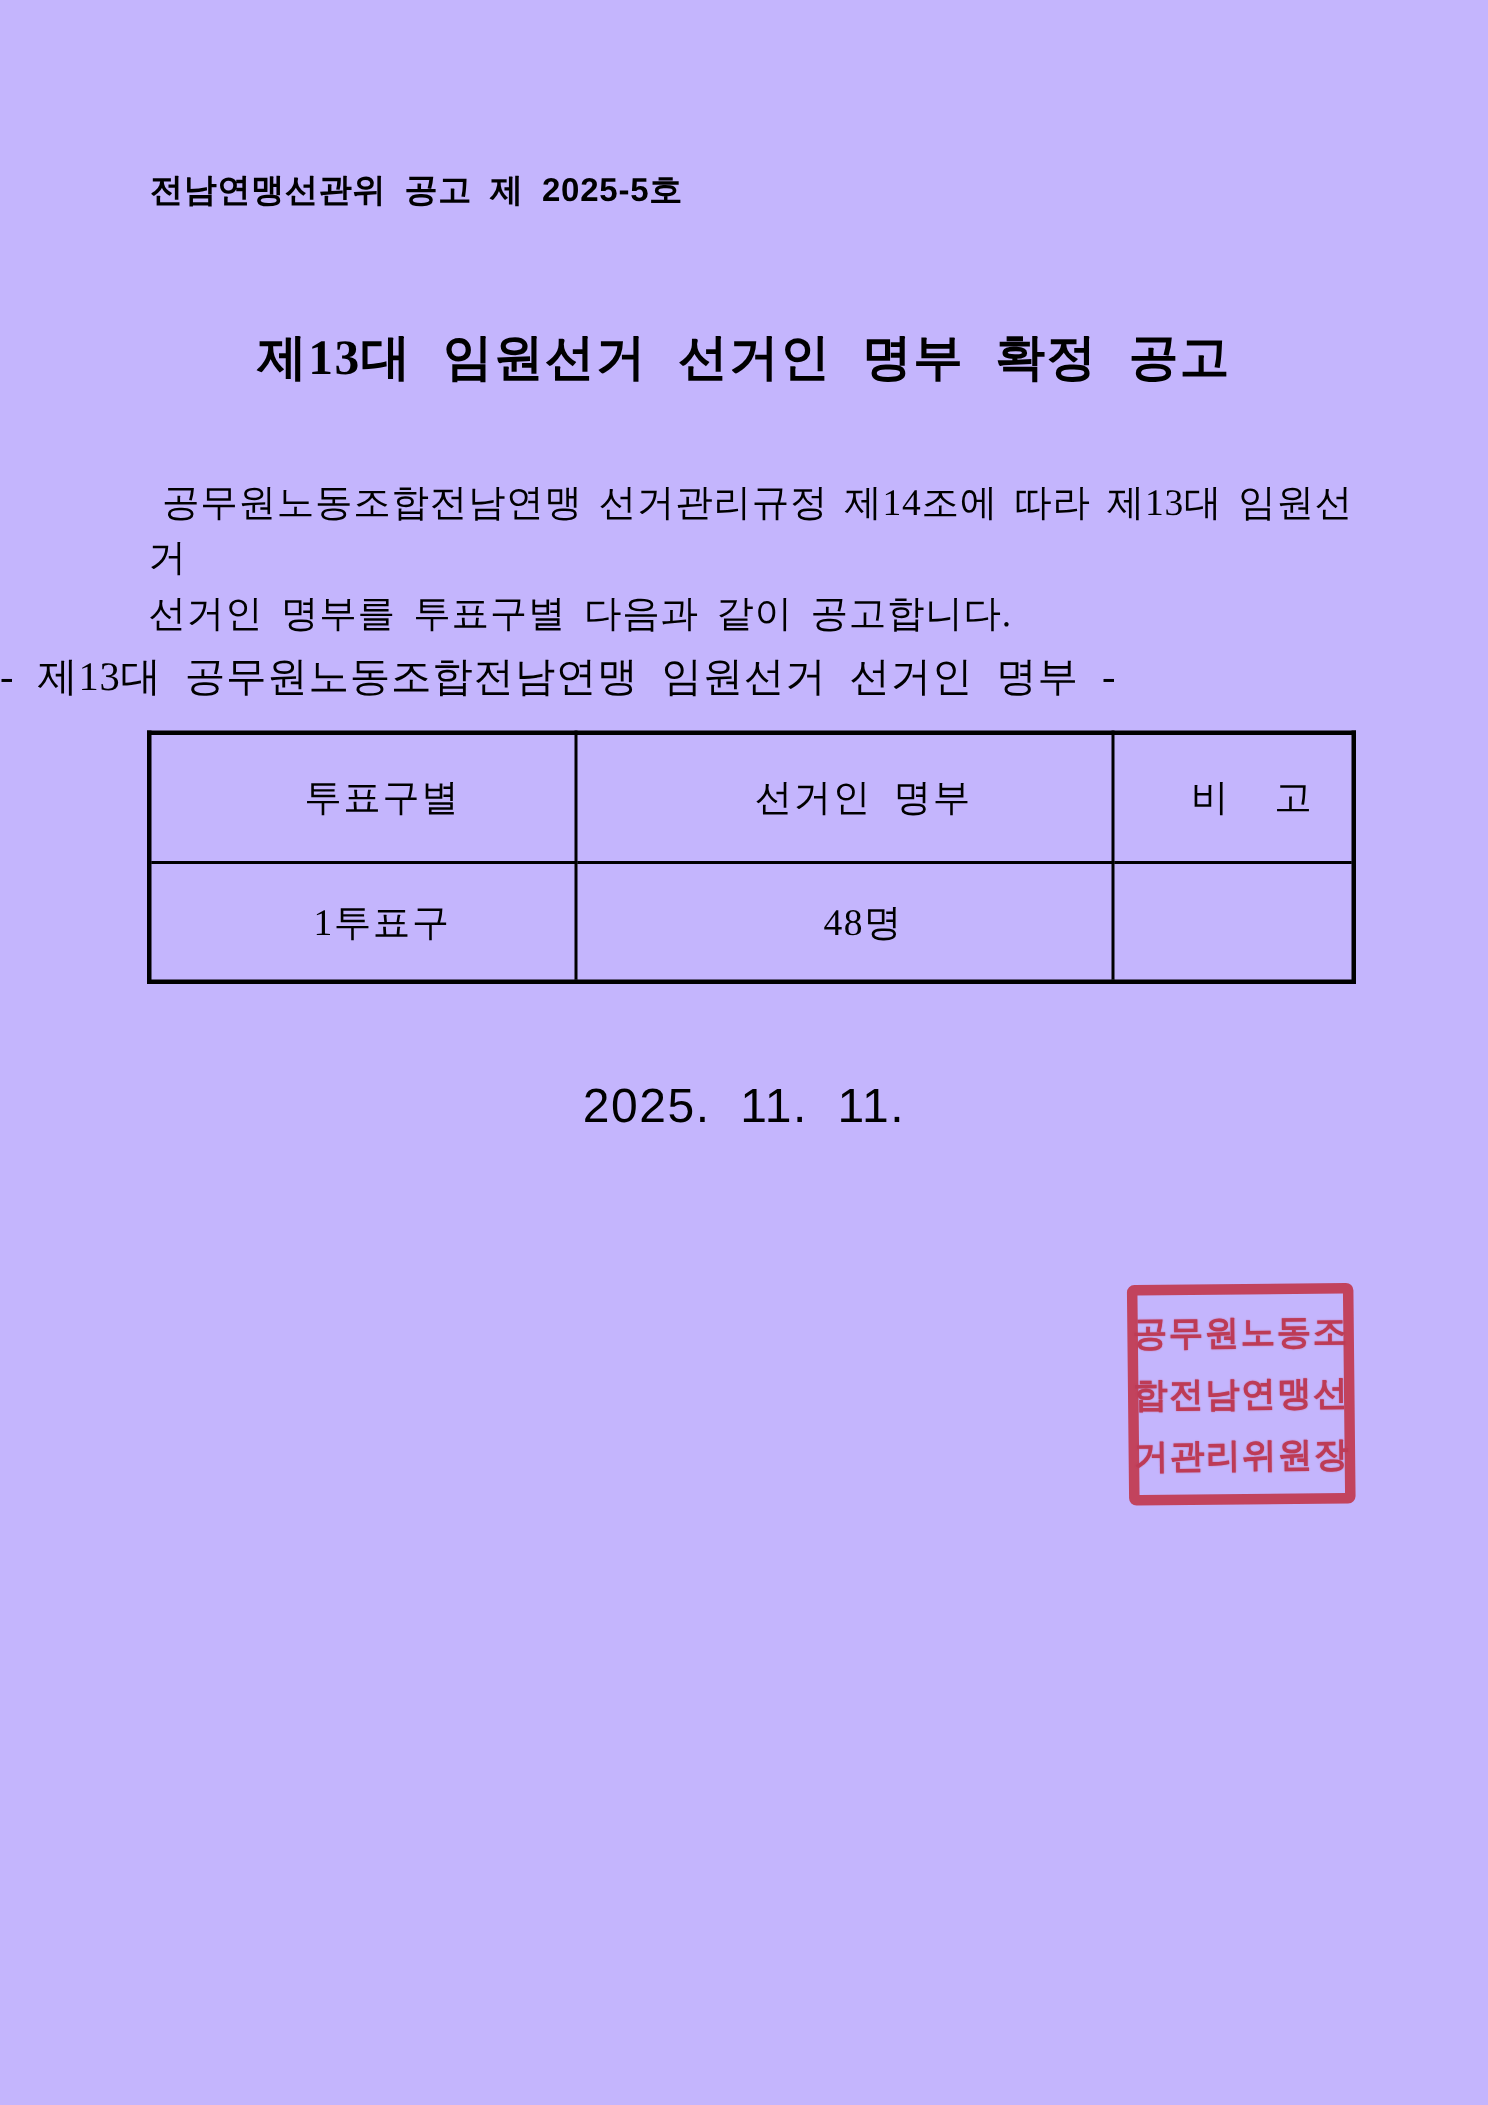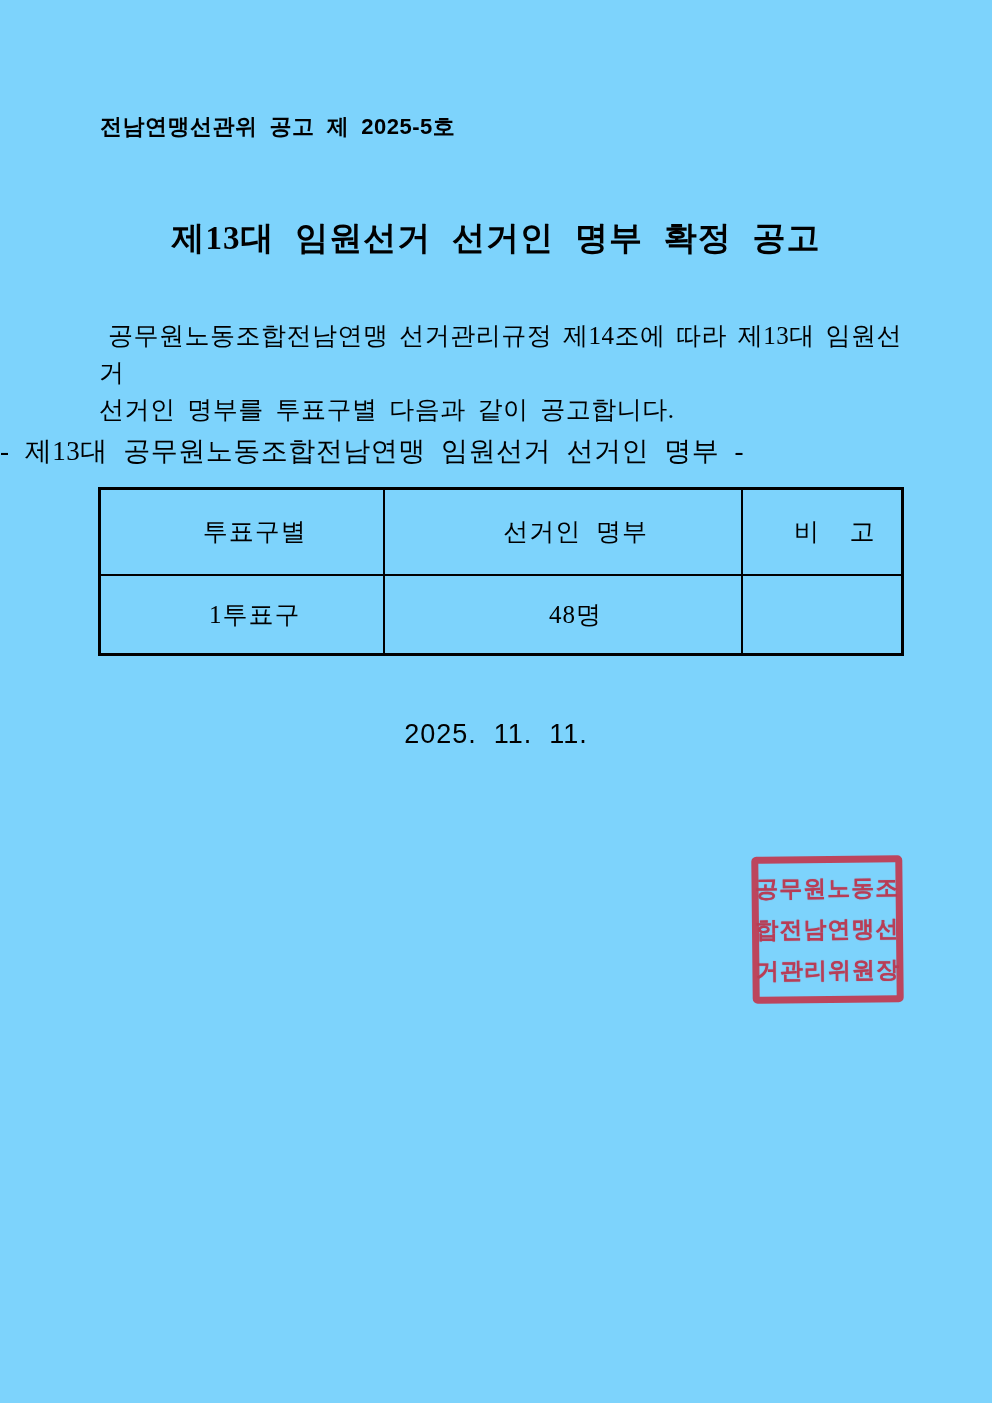--- a/index.html
+++ b/index.html
@@ -9,21 +9,21 @@
     height: 1403px;
     position: relative;
     margin: 0 auto;
     font-family: "Liberation Serif", serif;
     color: #000000;
     overflow: hidden;
   }
   .page {
     position: absolute;
     inset: 0;
-    background: #7dd3fc;
+    background: #c4b5fd;
   }
   .notice-no {
     position: absolute;
     left: 100px;
     top: 112px;
     font-family: "Liberation Sans", sans-serif;
     font-weight: bold;
     font-size: 22px;
     letter-spacing: 0.5px;
     word-spacing: 0.25em;
@@ -100,21 +100,21 @@
   .col-note     { width: 161px; margin-top: 12px; }
   .row-head td  { height: 86px; }
   .row-data td  { height: 80px; }
   .doc-date {
     position: absolute;
     left: 0;
     top: 719px;
     width: 100%;
     text-align: center;
     font-family: "Liberation Sans", sans-serif;
-    font-size: 27px;
+    font-size: 32px;
     letter-spacing: 1px;
     white-space: pre;
   }
   .issuer {
     position: absolute;
     left: 176px;
     top: 906px;
     font-family: "Liberation Sans", sans-serif;
     font-weight: bold;
     font-size: 31px;

